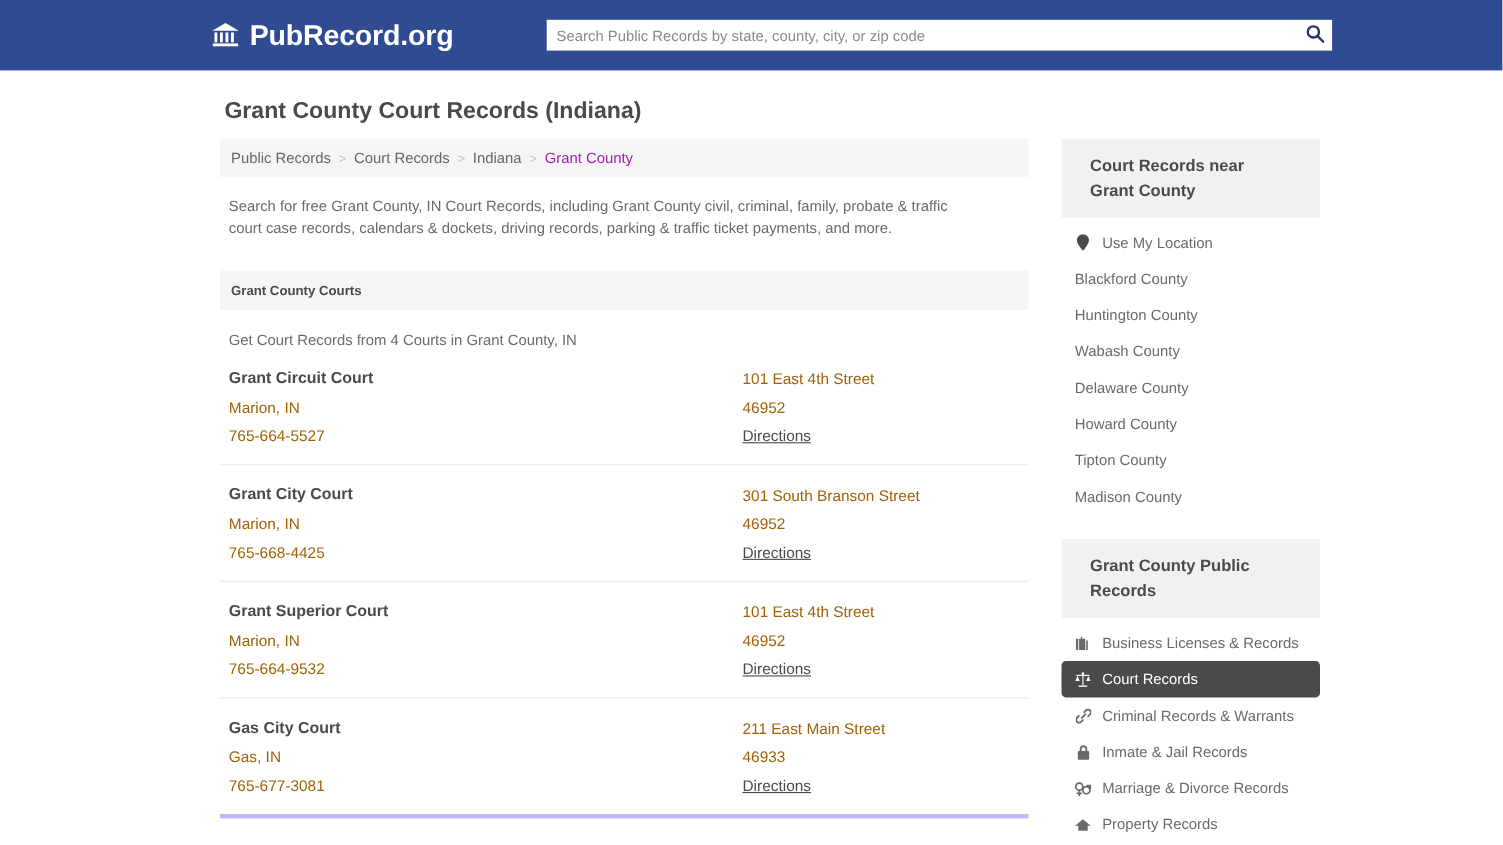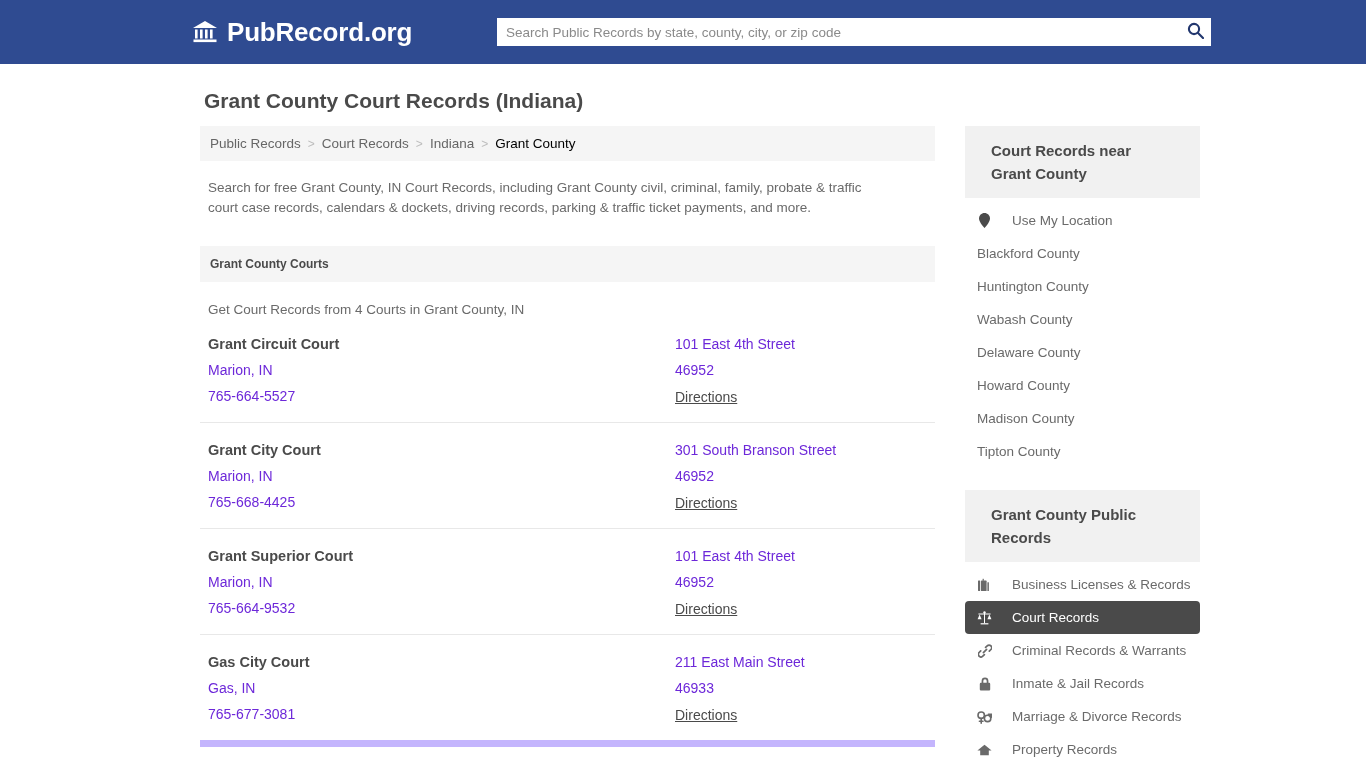--- a/index.html
+++ b/index.html
@@ -103,21 +103,21 @@
   .breadcrumb {
     background: #f5f5f5;
     padding: 10px 10px 10px 10px;
     font-size: 13.5px;
     display: flex;
     align-items: center;
     flex-wrap: wrap;
     gap: 0;
   }
   .crumb { color: #666666; text-decoration: none; cursor: pointer; }
-  .crumb-last { color: #000000; }
+  .crumb-last { color: #a21caf; }
   .crumb-sep { color: #bdbdbd; padding: 0 7px; font-size: 12px; }
 
   .intro {
     font-size: 13.5px;
     line-height: 20px;
     color: #6a6a6a;
     padding: 17px 12px 0 8px;
     max-width: 700px;
   }
 
@@ -133,32 +133,32 @@
   .section-sub {
     font-size: 13.5px;
     color: #6a6a6a;
     padding: 20px 8px 0 8px;
   }
   .court-row {
     display: flex;
     padding: 19px 8px 16px 8px;
     border-bottom: 1px solid #e8e8e8;
   }
-  .court-row:last-of-type { border-bottom: 7px solid #c4b5fd; }
+  .court-row:last-of-type { border-bottom: 4px solid #c4b5fd; }
   .court-left { width: 467px; flex: 0 0 467px; }
   .court-right { flex: 1; }
   .court-name {
     font-size: 14.5px;
     font-weight: bold;
     color: #4a4a4a;
     margin-bottom: 10px;
   }
   .court-line {
     font-size: 14px;
-    color: #6d28d9;
+    color: #a16207;
     margin-bottom: 10px;
   }
   .court-line:last-child { margin-bottom: 0; }
   .directions-link {
     font-size: 14px;
     color: #4a4a4a;
     text-decoration: underline;
     cursor: pointer;
   }
 
@@ -168,21 +168,21 @@
     padding: 13px 26px;
     font-size: 15px;
     font-weight: bold;
     color: #4a4a4a;
     line-height: 23px;
   }
   .side-list { padding: 6px 0 0 0; }
   .side-item {
     display: flex;
     align-items: flex-end;
-    gap: 20px;
+    gap: 10px;
     padding: 9px 12px;
     font-size: 13.5px;
     color: #6a6a6a;
     cursor: pointer;
     border-radius: 4px;
   }
   .side-item.active {
     background: #4a4a4a;
     color: #ffffff;
   }
@@ -335,24 +335,24 @@
         <div class="side-item">
           <span class="side-label">Wabash County</span>
         </div>
         <div class="side-item">
           <span class="side-label">Delaware County</span>
         </div>
         <div class="side-item">
           <span class="side-label">Howard County</span>
         </div>
         <div class="side-item">
+          <span class="side-label">Tipton County</span>
+        </div>
+        <div class="side-item">
           <span class="side-label">Madison County</span>
-        </div>
-        <div class="side-item">
-          <span class="side-label">Tipton County</span>
         </div>
       </div>
 
       <div class="side-head side-block-2">Grant County Public Records</div>
       <div class="side-list">
 
         <div class="side-item">
           <span class="side-icon">
             <svg width="14" height="14" viewBox="0 0 14 14" fill="#6a6a6a">
               <rect x="4.6" y="0.8" width="1.2" height="2"></rect>

